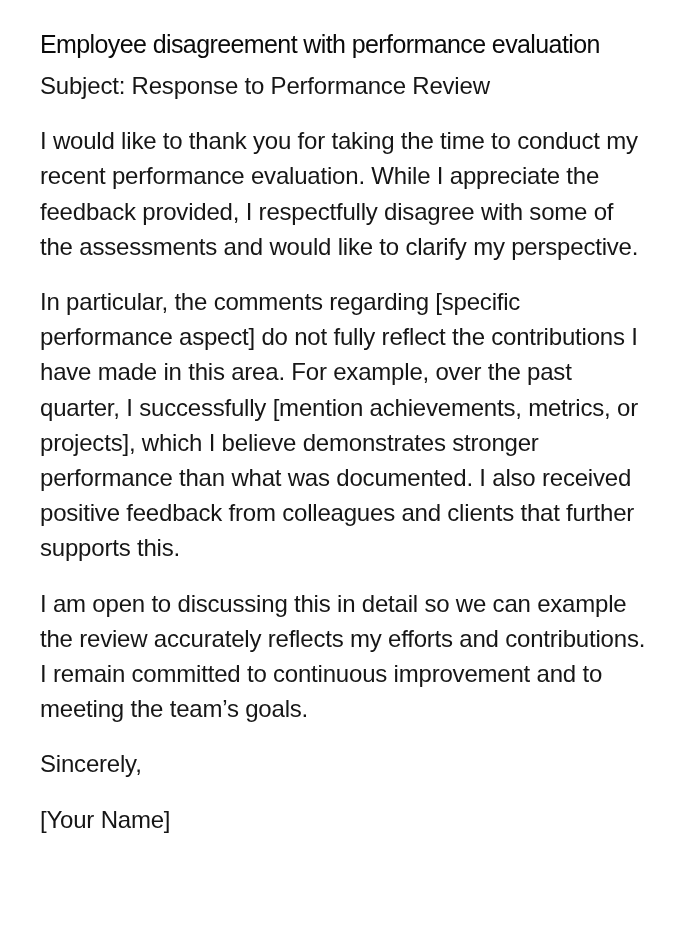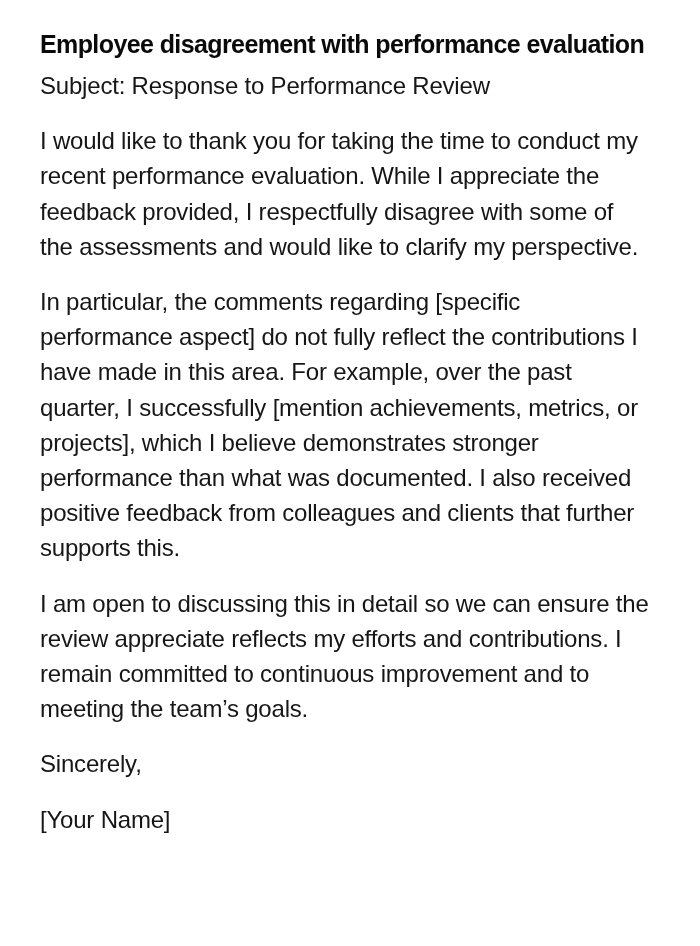--- a/index.html
+++ b/index.html
@@ -14,21 +14,21 @@
       font-family: "Liberation Sans", sans-serif;
       color: #111111;
     }
     .page {
       padding: 22px 40px 0 40px;
       box-sizing: border-box;
       width: 700px;
     }
     .doc-title {
       font-family: "Liberation Sans", sans-serif;
-      font-weight: bold;
+      font-weight: normal;
       font-size: 25px;
       line-height: 44px;
       letter-spacing: -0.6px;
       margin: 0 0 2px 0;
       color: #0a0a0a;
     }
     .line-block {
       font-size: 24px;
       line-height: 35.2px;
       letter-spacing: -0.2px;
@@ -41,16 +41,16 @@
     }
   </style>
 </head>
 <body>
 
 <div class="page">
   <h1 class="doc-title">Employee disagreement with performance evaluation</h1>
   <p class="line-block subject">Subject: Response to Performance Review</p>
   <p class="line-block para">I would like to thank you for taking the time to conduct my recent performance evaluation. While I appreciate the feedback provided, I respectfully disagree with some of the assessments and would like to clarify my perspective.</p>
   <p class="line-block para">In particular, the comments regarding [specific performance aspect] do not fully reflect the contributions I have made in this area. For example, over the past quarter, I successfully [mention achievements, metrics, or projects], which I believe demonstrates stronger performance than what was documented. I also received positive feedback from colleagues and clients that further supports this.</p>
-  <p class="line-block para">I am open to discussing this in detail so we can ensure the review appreciate reflects my efforts and contributions. I remain committed to continuous improvement and to meeting the team’s goals.</p>
+  <p class="line-block para">I am open to discussing this in detail so we can example the review accurately reflects my efforts and contributions. I remain committed to continuous improvement and to meeting the team’s goals.</p>
   <p class="line-block">Sincerely,</p>
   <p class="line-block">[Your Name]</p>
 </div>
 
 </body></html>

